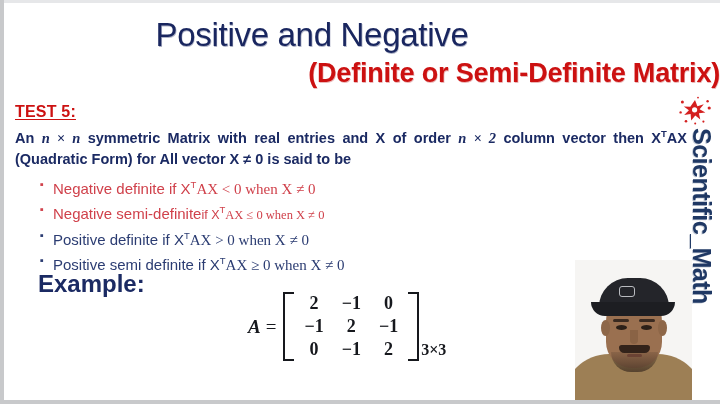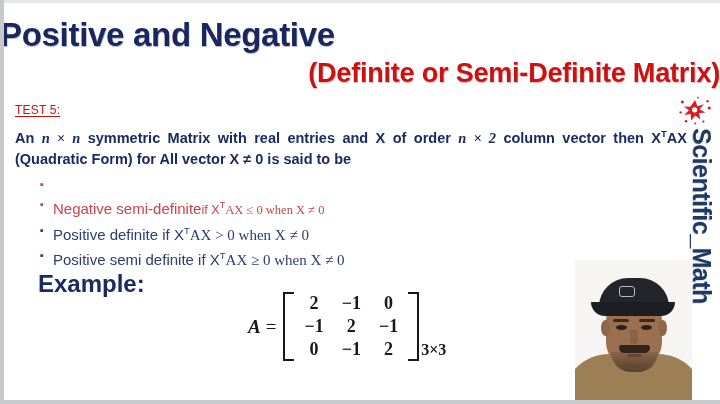--- a/index.html
+++ b/index.html
@@ -29,45 +29,45 @@
   }
   .edge-left  { left: 0; top: 0; width: 4px; height: 404px; }
   .edge-top   { left: 0; top: 0; width: 720px; height: 3px; background:#e6e7e9; }
   .edge-bottom{ left: 0; bottom: 0; width: 720px; height: 4px; }
 
   
   .title-main {
     position: absolute;
     left: 0; top: 16px;
     width: 624px;
-    text-align: left;
+    text-align: center;
     font-size: 33px;
-    font-weight: bold;
+    font-weight: normal;
     color: #19265f;
     letter-spacing: -0.3px;
     text-shadow: 0.6px 0.6px 0 rgba(25,38,95,0.35);
   }
   .title-sub {
     position: absolute;
     left: 0; top: 58px;
     width: 720px;
     text-align: right;
     font-size: 27px;
     font-weight: bold;
     color: #cc1111;
     letter-spacing: -0.2px;
     text-shadow: 0.6px 0.6px 0 rgba(190,20,20,0.3);
   }
 
   
   .test-label {
     position: absolute;
     left: 15px; top: 103px;
-    font-size: 12px;
-    font-weight: normal;
+    font-size: 16px;
+    font-weight: bold;
     color: #cc1111;
     text-decoration: underline;
     text-underline-offset: 2px;
     letter-spacing: 0.2px;
   }
   .statement {
     position: absolute;
     left: 15px; top: 123px;
     width: 672px;
     font-size: 14.5px;
@@ -270,20 +270,21 @@
   <div class="test-label">TEST 5:</div>
 
   <div class="statement">
     <span>An </span><span class="ital">n × n</span><span> symmetric Matrix with real entries and   X of order </span><span class="ital">n × 2</span><span> column vector then X</span><sup class="tt">T</sup><span>AX  (Quadratic Form) for All vector X ≠ 0 is said to be</span>
   </div>
 
   <div class="bullets">
 
     <div class="bullet-row r-0 b-red">
       <span class="bullet-mark">▪</span>
+      <span class="bullet-text"><span>Negative definite if X</span><sup class="tt">T</sup><span class="ser">AX &lt; 0 when X ≠ 0</span></span>
     </div>
 
     <div class="bullet-row r-1 b-red">
       <span class="bullet-mark">▪</span>
       <span class="bullet-text"><span>Negative semi-definite</span><span class="small">if X</span><sup class="tt">T</sup><span class="ser small">AX ≤ 0 when X ≠ 0</span></span>
     </div>
 
     <div class="bullet-row r-2 b-navy">
       <span class="bullet-mark">▪</span>
       <span class="bullet-text"><span>Positive definite if X</span><sup class="tt">T</sup><span class="ser">AX &gt; 0 when X ≠ 0</span></span>

